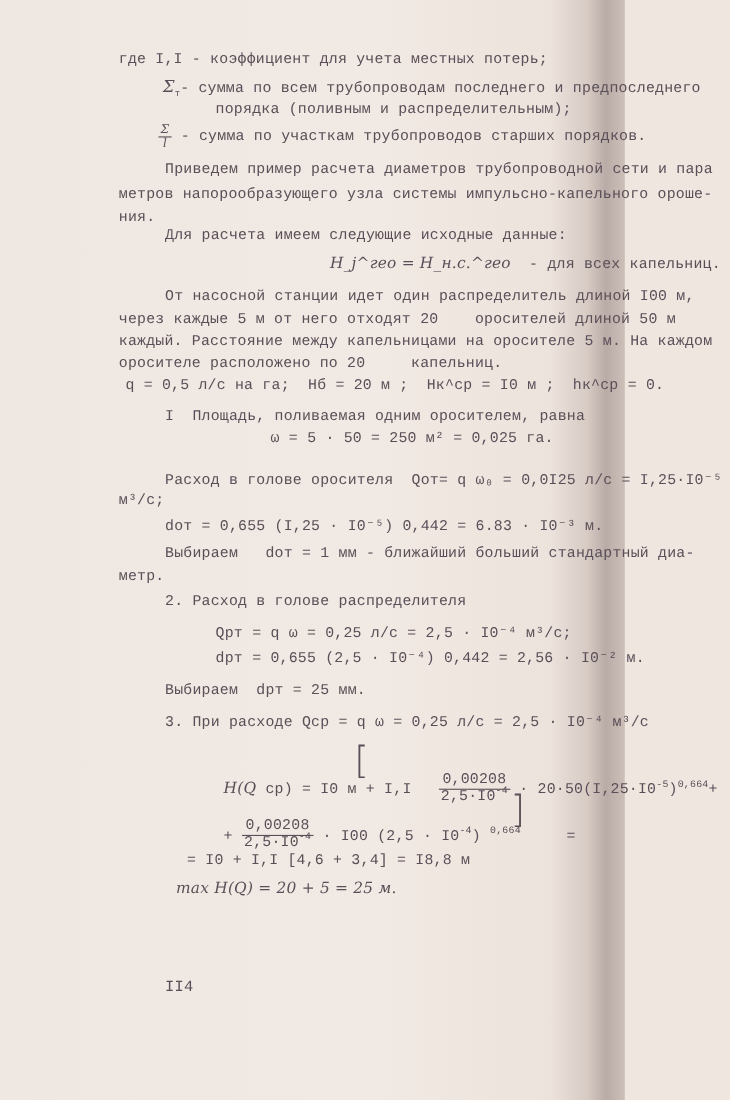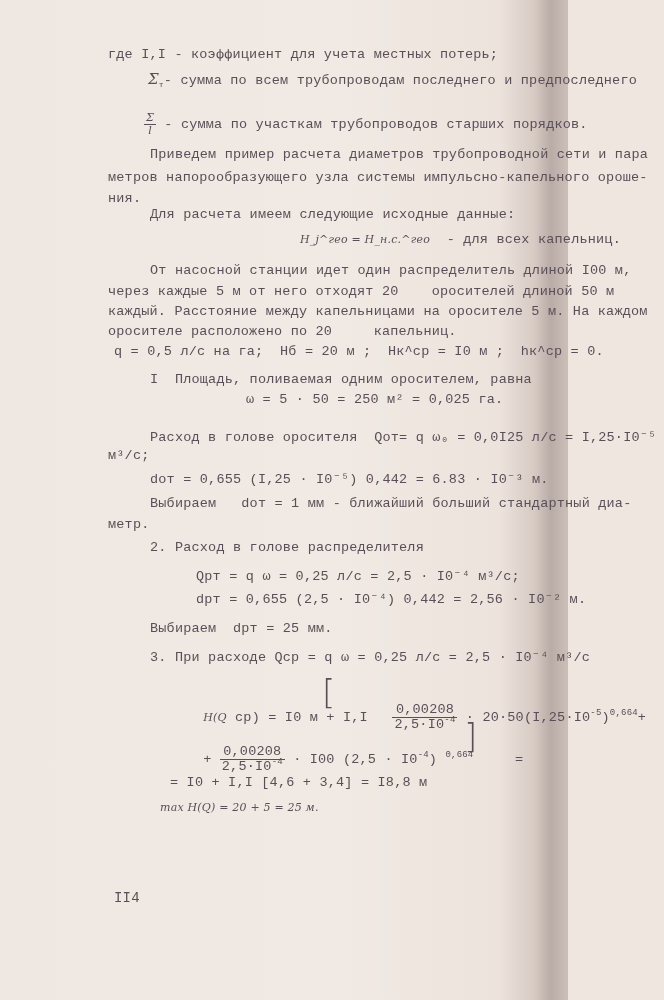--- a/index.html
+++ b/index.html
@@ -8,39 +8,40 @@
     background:#efe6df;
     font-family:"Liberation Mono", "DejaVu Sans Mono", monospace;
     color:#5a4f58;
     position:relative;
   }
   .page {
     position:absolute; left:0; top:0; width:568px; height:1000px;
     background: linear-gradient(90deg, #efe7e1 0%, #f1e9e3 60%, #ece3dc 88%, #d7cbc4 94%, #b9aba6 97%, #cdbfb8 100%);
   }
   .ln { position:absolute; white-space:pre; font-size:13.5px; letter-spacing:0.2px; }
-  .it { font-family:"DejaVu Serif", serif; font-style:italic; font-size:11px; }
+  .it { font-family:"DejaVu Serif", serif; font-style:italic; font-size:14px; }
   sup { font-size:9px; vertical-align:6px; line-height:0; }
   sub { font-size:8px; vertical-align:-3px; line-height:0; }
   .frac { display:inline-block; vertical-align:middle; text-align:center; line-height:1.05; }
   .frac .num { display:block; border-bottom:1px solid #5a4f58; padding:0 2px; }
   .frac .den { display:block; padding:0 2px; }
   .bracket { font-family:"DejaVu Sans", sans-serif; font-weight:100; font-size:34px; position:absolute; color:#5a4f58; }
   .sum { font-family:"DejaVu Serif", serif; font-style:italic; font-size:15px; }
-  .pagenum { font-size:14px; }
+  .pagenum { font-size:14px;margin-left:36px; }
 </style>
 </head>
 <body>
 
 <div class="page">
 
   <div class="ln" style="left:108px;top:47px;">где I,I - коэффициент для учета местных потерь;</div>
 
   <div class="ln" style="left:148px;top:70px;"><span class="sum">Σ</span><sub>т</sub><span>- сумма по всем трубопроводам последнего и предпоследнего</span></div>
 
+  <div class="ln" style="left:196px;top:93px;">порядка (поливным и распределительным);</div>
 
   <div class="ln" style="left:144px;top:112px;"><span class="frac it" style="font-size:11px;"><span class="num">Σ</span><span class="den">l</span></span> <span>- сумма по участкам трубопроводов старших порядков.</span></div>
 
   <div class="ln" style="left:150px;top:147px;">Приведем пример расчета диаметров трубопроводной сети и пара</div>
   <div class="ln" style="left:108px;top:170px;">метров напорообразующего узла системы импульсно-капельного ороше-</div>
   <div class="ln" style="left:108px;top:191px;">ния.</div>
   <div class="ln" style="left:150px;top:207px;">Для расчета имеем следующие исходные данные:</div>
 
   <div class="ln" style="left:300px;top:232px;"><span class="it">H_j^гео = H_н.с.^гео</span>  <span>- для всех капельниц.</span></div>
 

